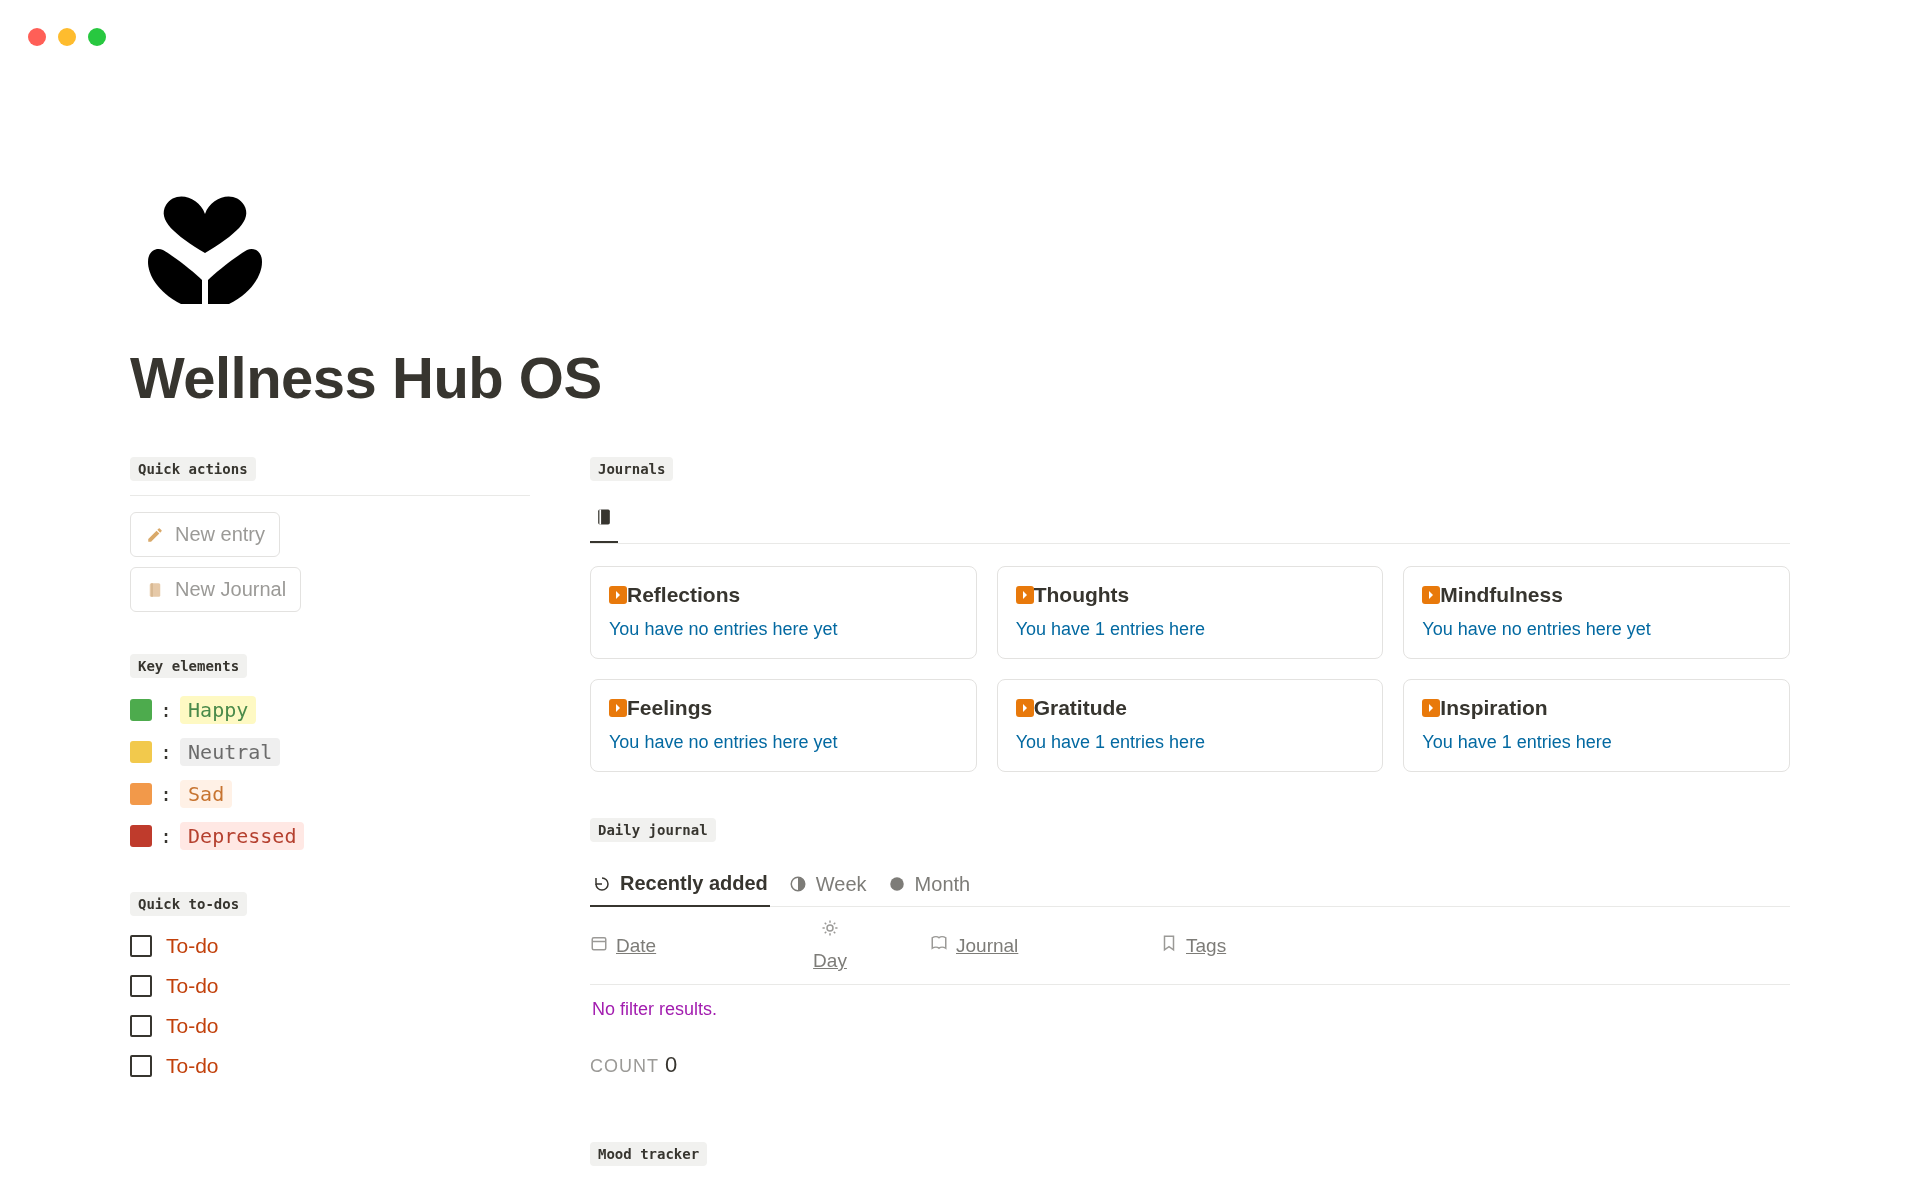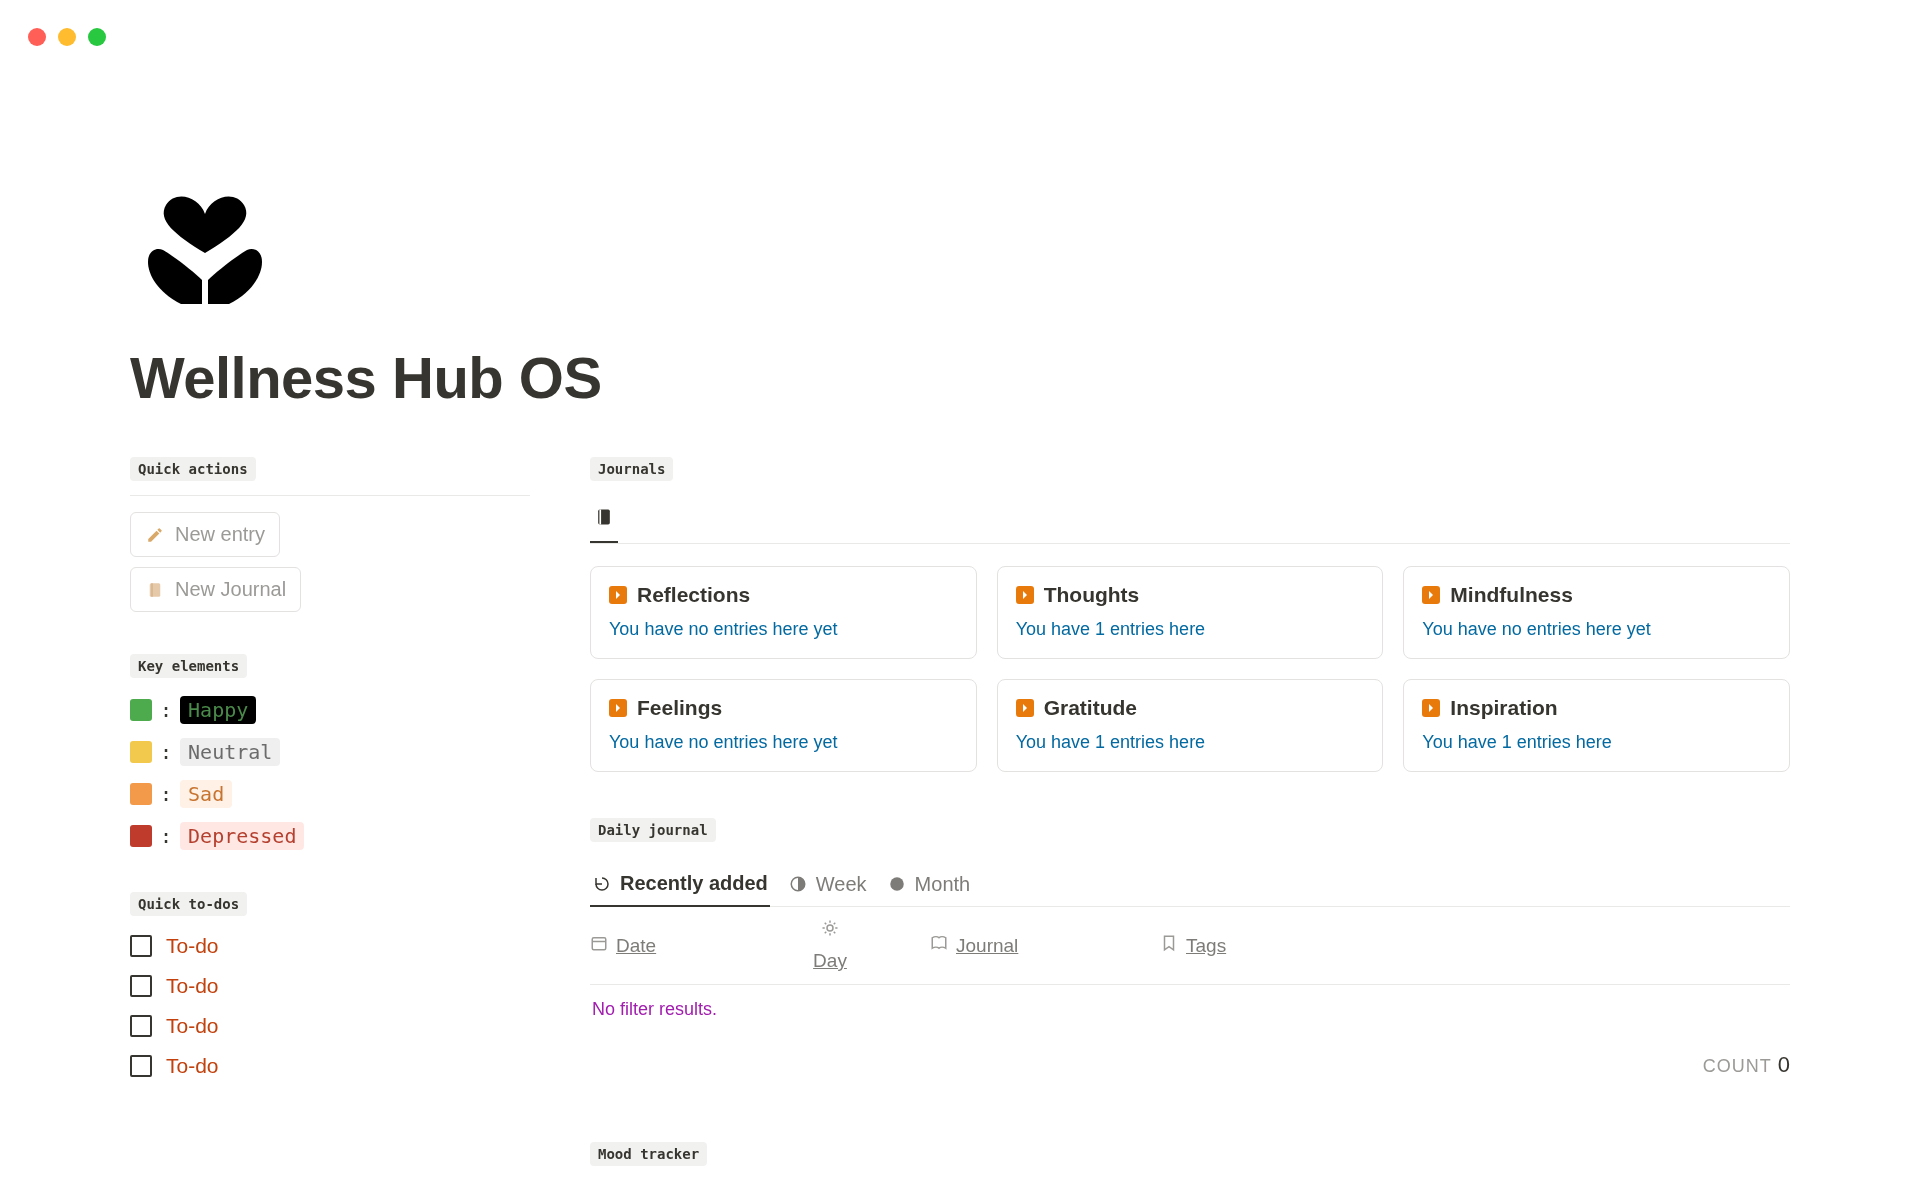--- a/index.html
+++ b/index.html
@@ -38,40 +38,40 @@
   .todo-row .cb { width: 22px; height: 22px; border: 2px solid #37352f; border-radius: 2px; flex-shrink: 0; }
 
   .right-section { margin-bottom: 46px; }
 
   .journals-tab { margin-top: 18px; }
   .jt-row { display: flex; align-items: center; border-bottom: 1px solid #e9e9e7; }
   .jt-item { padding: 8px 4px 10px 4px; margin-right: 16px; color: #37352f; border-bottom: 2px solid #37352f; }
 
   .journal-grid { display: grid; grid-template-columns: repeat(3, 1fr); gap: 20px; margin-top: 22px; }
   .jcard { border: 1px solid #e3e2e0; border-radius: 8px; padding: 16px 18px 18px 18px; }
-  .jcard-title { display: flex; align-items: center; gap: 10px; font-size: 21px; font-weight: 600; margin-bottom: 12px; }
+  .jcard-title { display: flex; align-items: center; font-size: 21px; font-weight: 600; margin-bottom: 12px; }
   .jcard-sub { font-size: 18px; color: #0369a1; }
   .arrow-ic { width: 18px; height: 18px; background: #e8790b; border-radius: 3px; display: inline-flex; align-items: center; justify-content: center; flex-shrink: 0; }
   .arrow-ic svg { width: 10px; height: 10px; }
 
   .dj-tabs { display: flex; gap: 16px; border-bottom: 1px solid #e9e9e7; margin-top: 20px; }
   .dj-tab { display: flex; align-items: center; gap: 8px; padding: 10px 2px; font-size: 20px; color: #7d7c78; cursor: pointer; }
   .dj-tab.active { color: #37352f; font-weight: 600; border-bottom: 2px solid #37352f; margin-bottom: -1px; }
   .dj-tab .tic { width: 20px; height: 20px; display:inline-flex; align-items:center; justify-content:center; }
 
   .dj-header { display: flex; border-bottom: 1px solid #e9e9e7; padding: 12px 0; }
   .dj-col { display: flex; align-items: center; gap: 8px; font-size: 19px; color: #7d7c78; text-decoration: underline; }
   .dj-col.date { width: 140px; }
   .dj-col.day { width: 200px; flex-direction: column; }
   .dj-col.journal { width: 230px; }
   .dj-col.tags { flex: 1; }
 
   .dj-empty { padding: 14px 2px; font-size: 18px; color: #a21caf; }
 
-  .dj-footer { text-align: right; padding: 18px 0; font-size: 18px; color: #9b9a97; letter-spacing: 1px; }
+  .dj-footer { text-align: left; padding: 18px 0; font-size: 18px; color: #9b9a97; letter-spacing: 1px; }
   .dj-footer .n { font-size: 22px; color: #37352f; letter-spacing: 0; margin-left: 6px; }
 
   .left-col > .block { margin-bottom: 42px; }
 </style>
 </head>
 <body>
 
 <div class="window-controls">
   <div class="wc wc-red"></div>
   <div class="wc wc-yellow"></div>
@@ -115,21 +115,21 @@
           <span>New Journal</span>
         </div>
       </div>
 
       <div class="block">
         <span class="section-label">Key elements</span>
         <div class="key-list" id="key-list">
             <div class="key-row">
               <span class="sw" style="background:#4dab4d"></span>
               <span class="colon">:</span>
-              <span class="tag" style="background:#000000;color:#4a8a4a">Happy</span>
+              <span class="tag" style="background:#fef9c3;color:#4a8a4a">Happy</span>
             </div>
             <div class="key-row">
               <span class="sw" style="background:#f2c94c"></span>
               <span class="colon">:</span>
               <span class="tag" style="background:#efefef;color:#6b6b6b">Neutral</span>
             </div>
             <div class="key-row">
               <span class="sw" style="background:#f2994a"></span>
               <span class="colon">:</span>
               <span class="tag" style="background:#fff1e6;color:#c77430">Sad</span>

